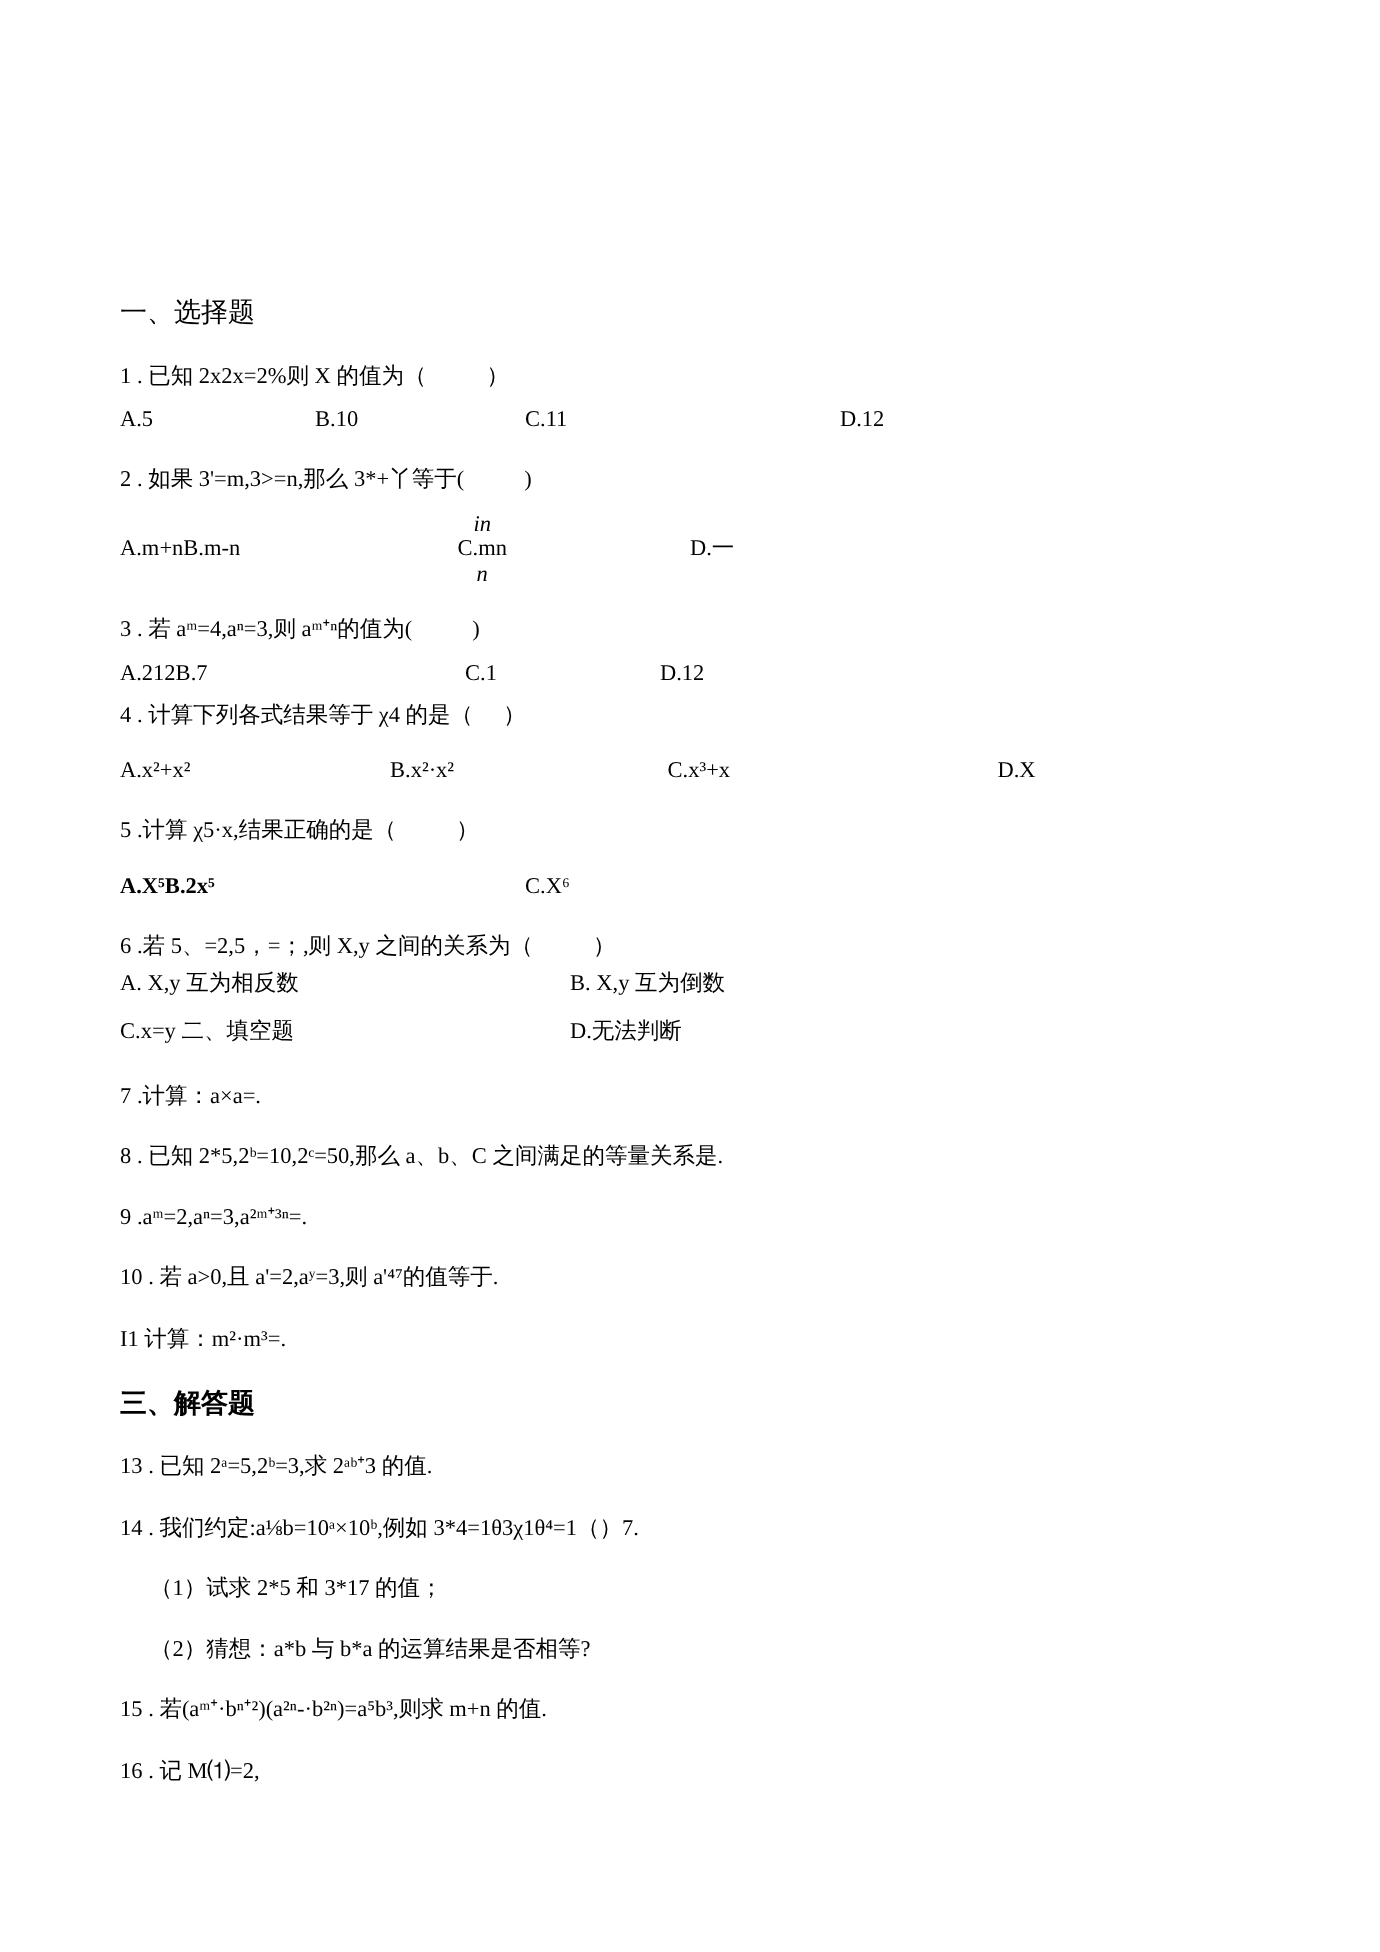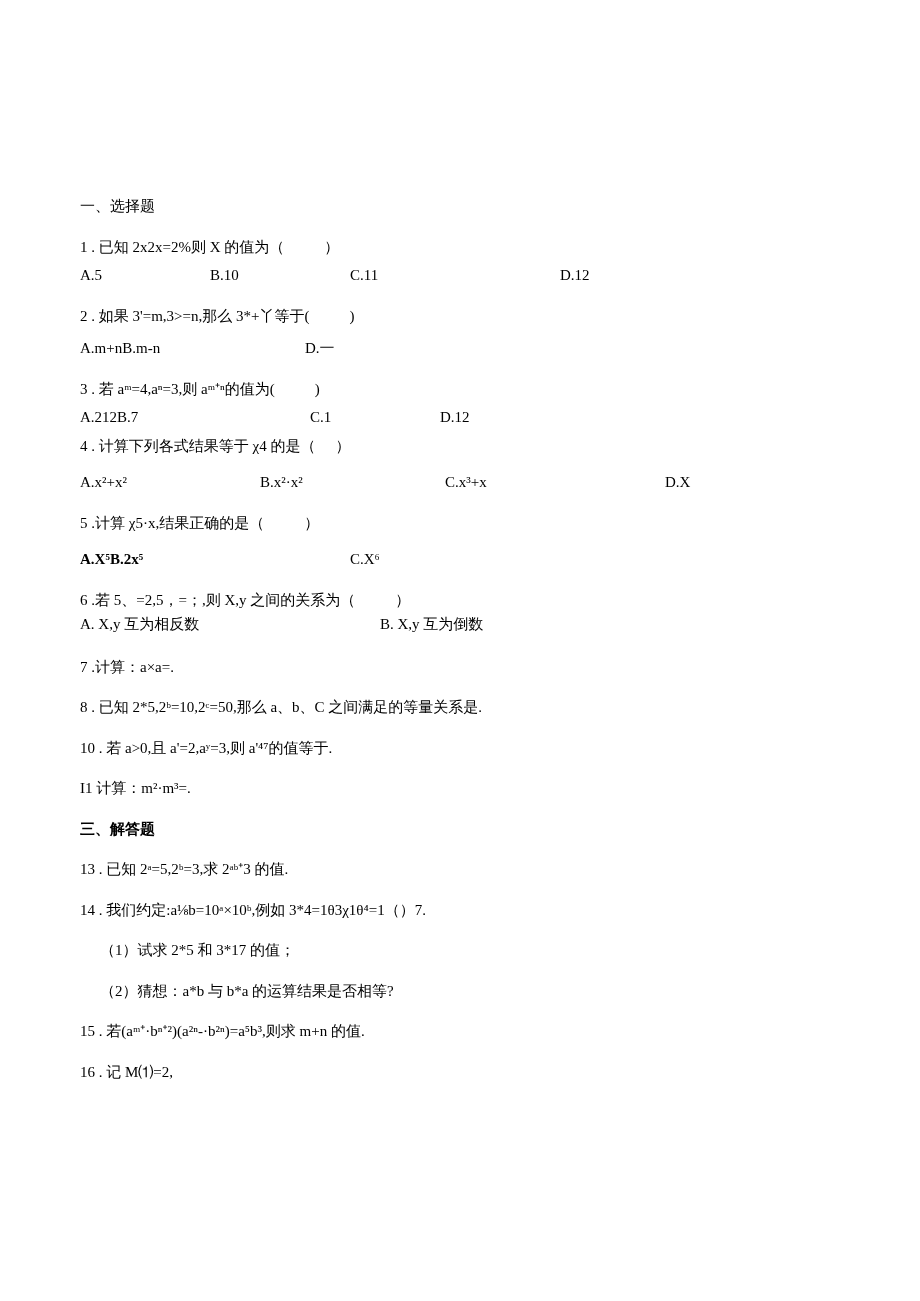--- a/index.html
+++ b/index.html
@@ -12,21 +12,21 @@
     line-height: 1.5;
   }
   .page {
     width: 920px;
     min-height: 1301px;
     padding: 195px 80px 60px 80px;
     box-sizing: border-box;
   }
   .section-title {
     margin: 0 0 18px 0;
-    font-size: 15px;
+    font-size: 18px;
   }
   .q {
     margin: 0 0 18px 0;
   }
   .q-line {
     margin: 0;
   }
   .opts-row {
     display: flex;
     margin: 6px 0 0 0;
@@ -80,20 +80,28 @@
       <span class="opt">D.12</span>
     </div>
   </div>
 
   <div class="q">
     <p class="q-line">
       <span>2 . 如果 3'=m,3&gt;=n,那么 3*+丫等于(</span><span class="parspace"></span><span>)</span>
     </p>
     <div class="opts-row" style="align-items:center; margin-top:10px;">
       <span class="opt" style="width:225px;">A.m+nB.m-n</span>
+      <span class="opt" style="width:155px;">
+        <span class="fraction">
+          <span class="num it">in</span>
+          
+          <span style="display:block; font-style:normal;">C.<span>mn</span></span>
+          <span class="den" style="border-top:none; font-style:italic;">n</span>
+        </span>
+      </span>
       <span class="opt">D.一</span>
     </div>
   </div>
 
   <div class="q" style="margin-bottom:6px;">
     <p class="q-line">
       <span>3 . 若 aᵐ=4,aⁿ=3,则 aᵐ⁺ⁿ的值为(</span><span class="parspace"></span><span>)</span>
     </p>
     <div class="opts-row">
       <span class="opt" style="width:230px;">A.212B.7</span>
@@ -125,26 +133,33 @@
   </div>
 
   <div class="q" style="margin-bottom:20px;">
     <p class="q-line">
       <span>6 .若 5、=2,5，=；,则 X,y 之间的关系为（</span><span class="parspace"></span><span>）</span>
     </p>
     <div class="opts-row" style="margin-top:2px;">
       <span class="opt" style="width:300px;">A. X,y 互为相反数</span>
       <span class="opt">B. X,y 互为倒数</span>
     </div>
+    <div class="opts-row" style="margin-top:10px;">
+      <span class="opt" style="width:300px;">
+        <span>C.x=y </span><span>二、填空题</span>
+      </span>
+      <span class="opt">D.无法判断</span>
+    </div>
   </div>
 
   <p class="q">7 .计算：a×a=.</p>
 
   <p class="q">8 . 已知 2*5,2ᵇ=10,2ᶜ=50,那么 a、b、C 之间满足的等量关系是.</p>
 
+  <p class="q">9 .aᵐ=2,aⁿ=3,a²ᵐ⁺³ⁿ=.</p>
 
   <p class="q">10 . 若 a&gt;0,且 a'=2,aʸ=3,则 a'⁴⁷的值等于.</p>
 
   <p class="q">I1 计算：m²·m³=.</p>
 
 
   <p class="section-title bold">三、解答题</p>
 
   <p class="q">13 . 已知 2ᵃ=5,2ᵇ=3,求 2ᵃᵇ⁺3 的值.</p>
 

